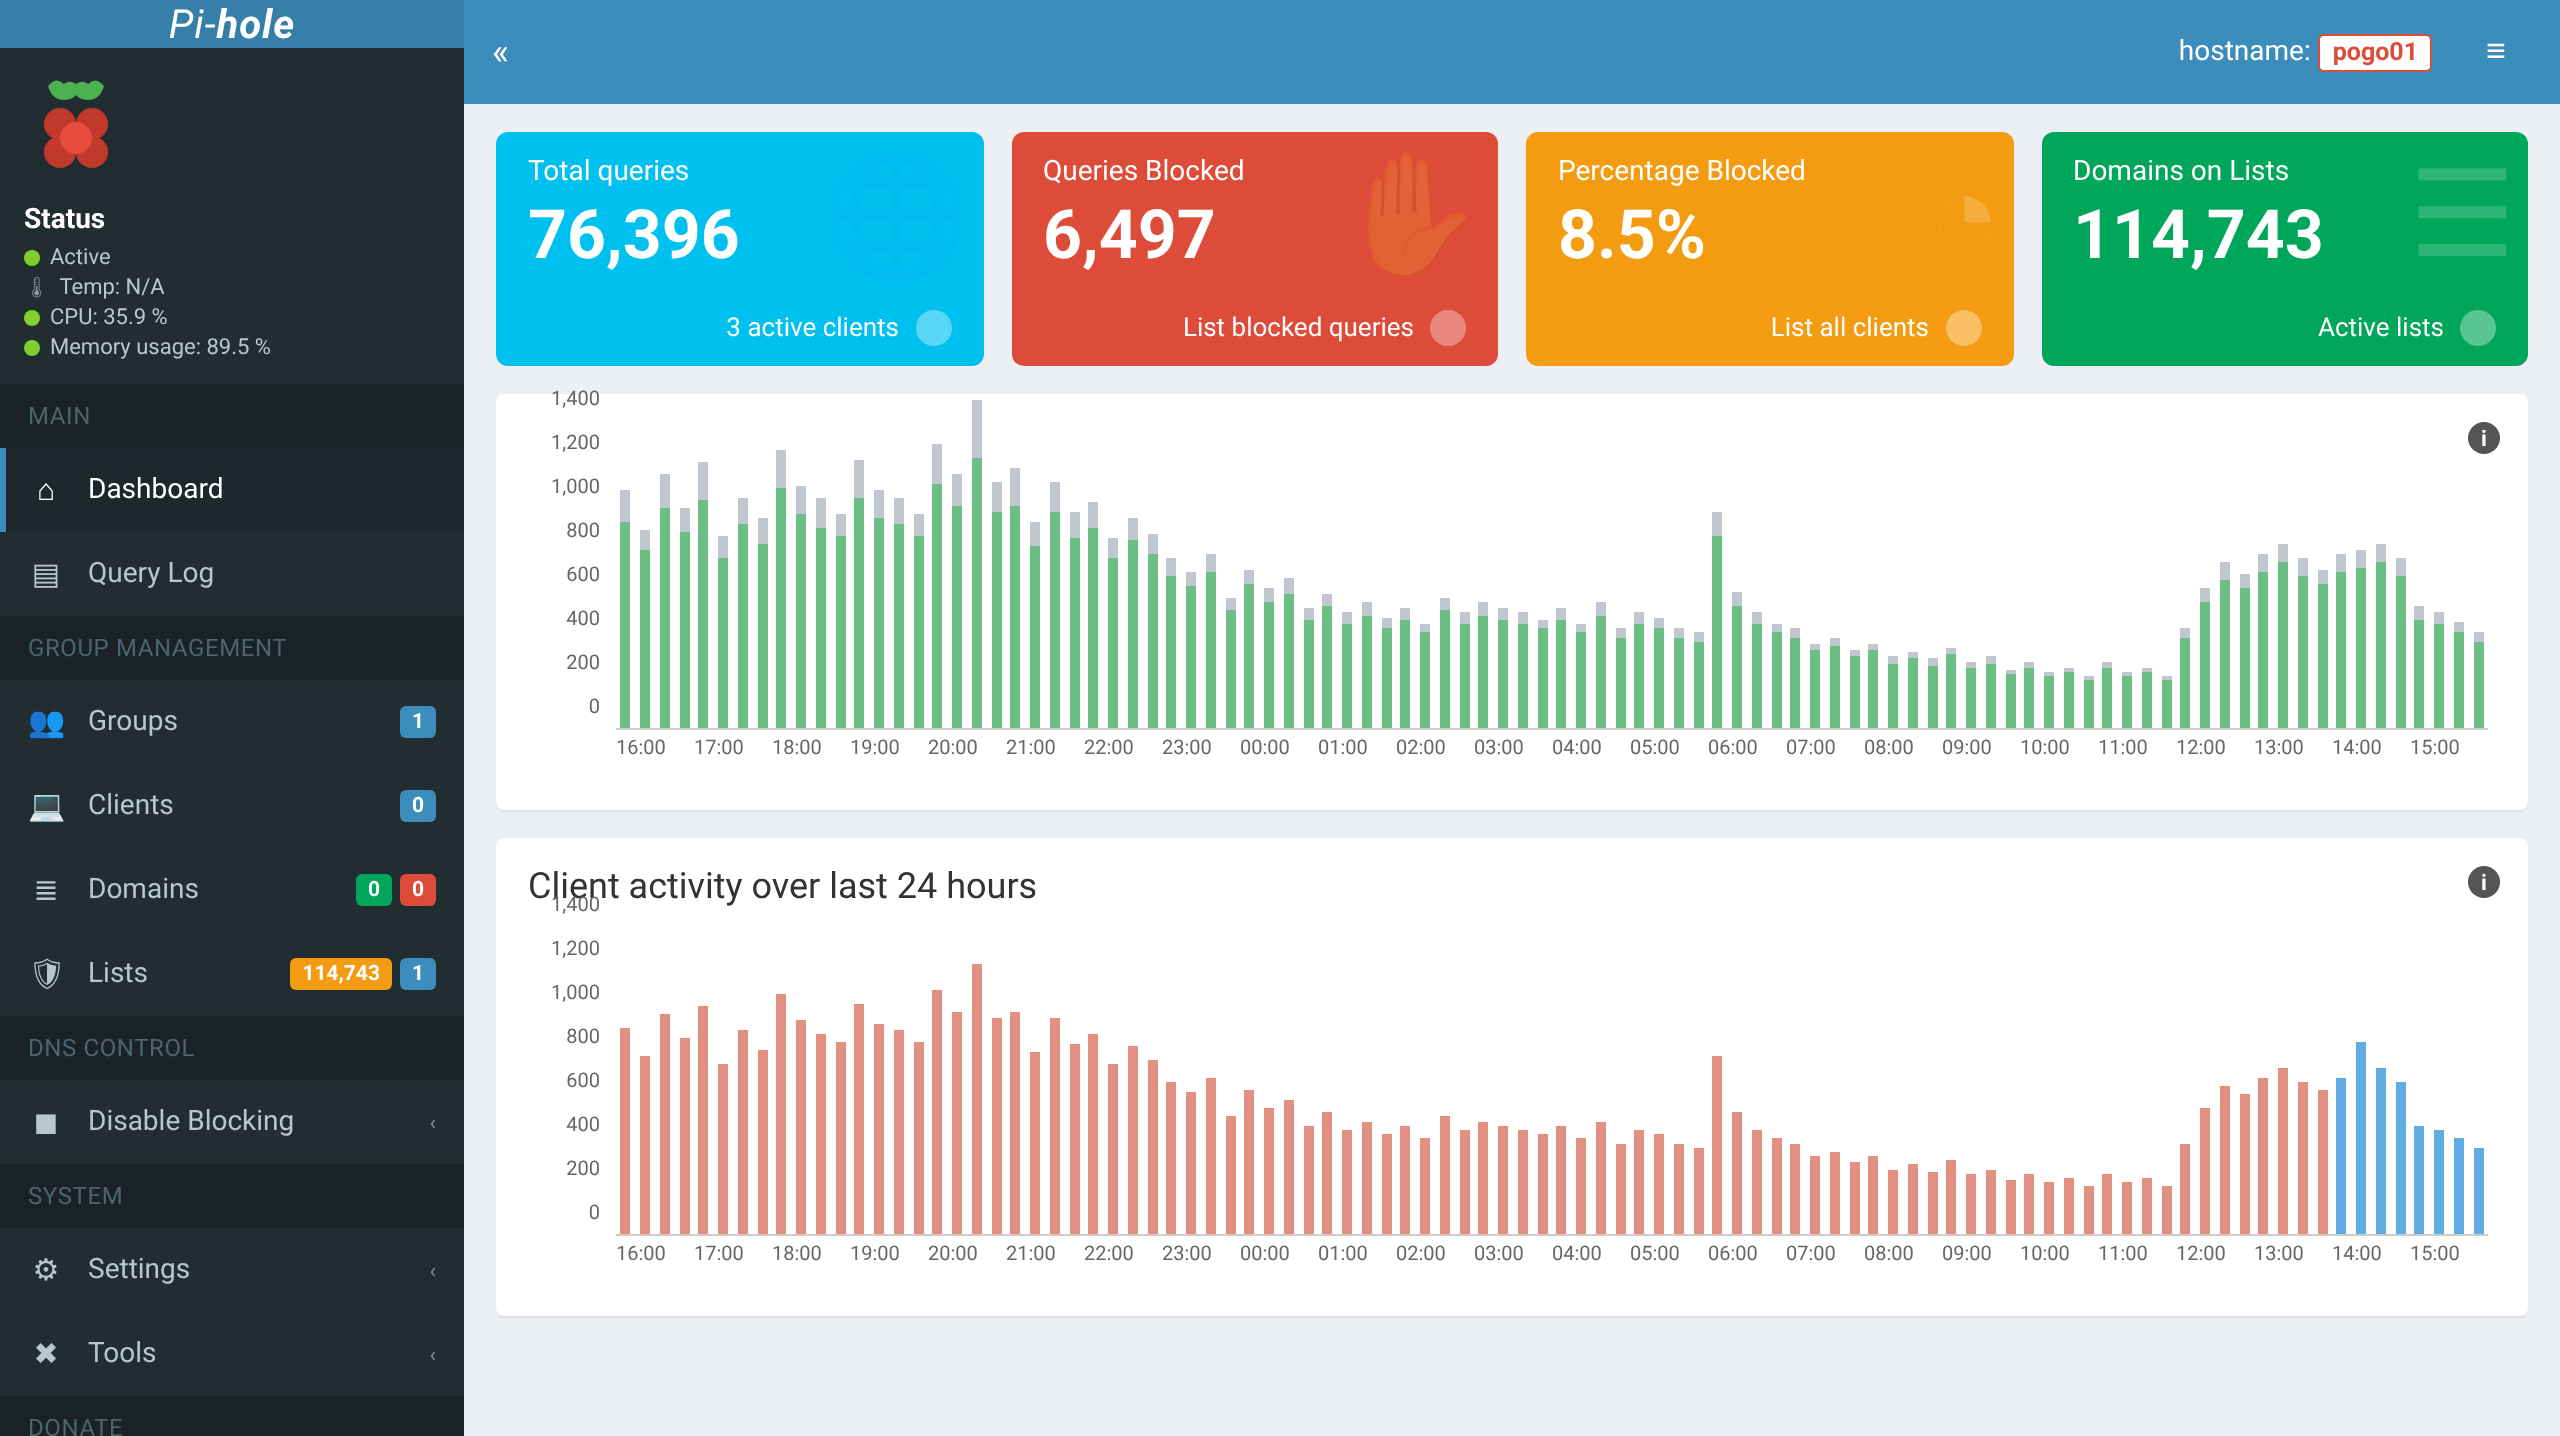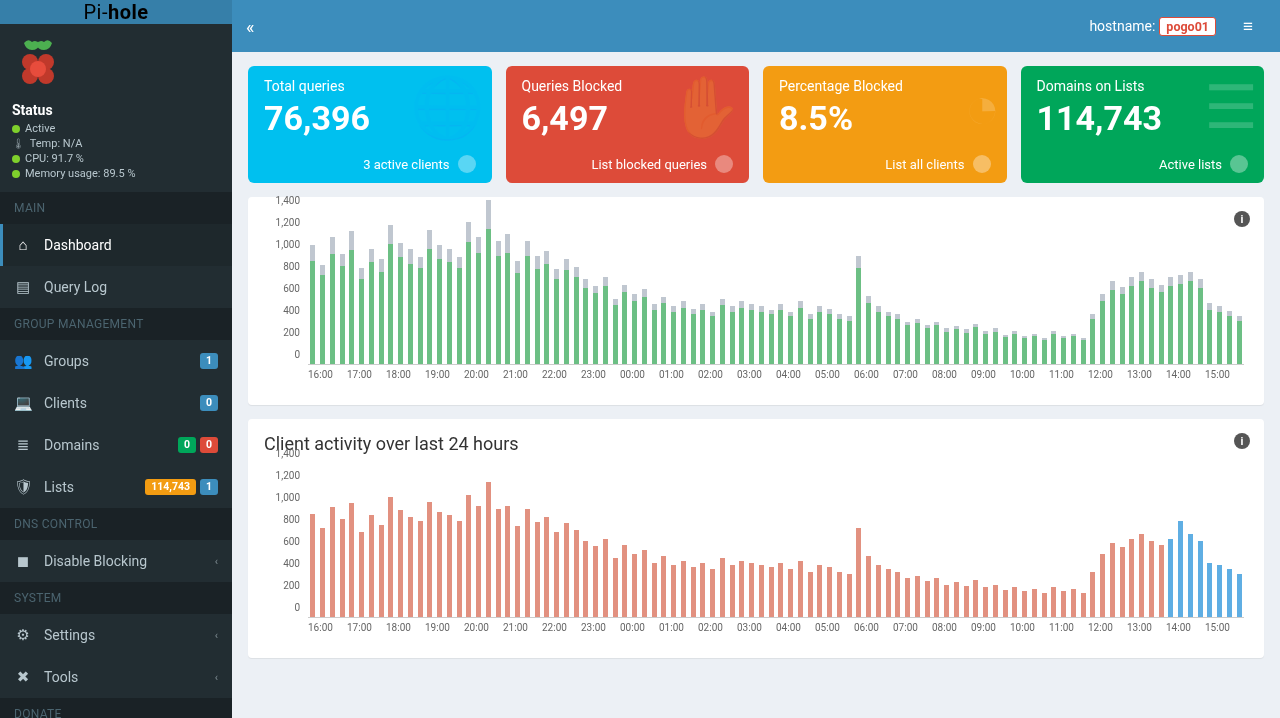--- a/index.html
+++ b/index.html
@@ -1,20 +1,20 @@
 <!DOCTYPE html>
 <html><head>
 <meta charset="utf-8">
 <style>
 * { margin:0; padding:0; box-sizing:border-box; font-family:-apple-system,BlinkMacSystemFont,"Segoe UI",Roboto,sans-serif; }
 body { background:#ecf0f5; width:1280px; height:718px; overflow:hidden; display:flex; }
 
 
 .sidebar { width:232px; background:#222d32; color:#b8c7ce; display:flex; flex-direction:column; height:100%; }
-.logo-bar { height:52px; background:#367fa9; color:#000000; display:flex; align-items:center; justify-content:center; font-size:20px; font-weight:400; letter-spacing:0.5px; }
+.logo-bar { height:52px; background:#367fa9; color:#ffffff; display:flex; align-items:center; justify-content:center; font-size:20px; font-weight:400; letter-spacing:0.5px;font-style:italic; }
 .logo-bar b { font-weight:700; }
 .status-block { display:flex; padding:14px 12px 10px; gap:12px; align-items:flex-start;flex-direction:column; }
 .rasp-logo { width:52px; height:52px; position:relative; flex-shrink:0; }
 .status-info { flex:1; }
 .status-title { color:#fff; font-weight:700; font-size:14px; margin-bottom:4px; }
 .status-line { font-size:11px; color:#b8c7ce; display:flex; align-items:center; gap:5px; margin:2px 0; }
 .dot { width:8px; height:8px; border-radius:50%; display:inline-block; }
 .dot-green { background:#7fd02c; }
 .temp-icon { font-size:10px; opacity:.7; }
 .nav-header { background:#1a2226; color:#4b646f; font-size:12px; font-weight:400; padding:9px 14px; text-transform:uppercase; letter-spacing:.3px; }
@@ -101,21 +101,21 @@
       <div class="status-line">
           <span class="dot dot-green"></span>
           <span>Active</span>
         </div>
       <div class="status-line">
           <span class="temp-icon">🌡</span>
           <span>Temp: N/A</span>
         </div>
       <div class="status-line">
           <span class="dot dot-green"></span>
-          <span>CPU: 91.7 %</span>
+          <span>CPU: 35.9 %</span>
         </div>
       <div class="status-line">
           <span class="dot dot-green"></span>
           <span>Memory usage: 89.5 %</span>
         </div>
     </div>
   </div>
 
   <div class="nav-header">MAIN</div>
   <div class="nav-item active">

